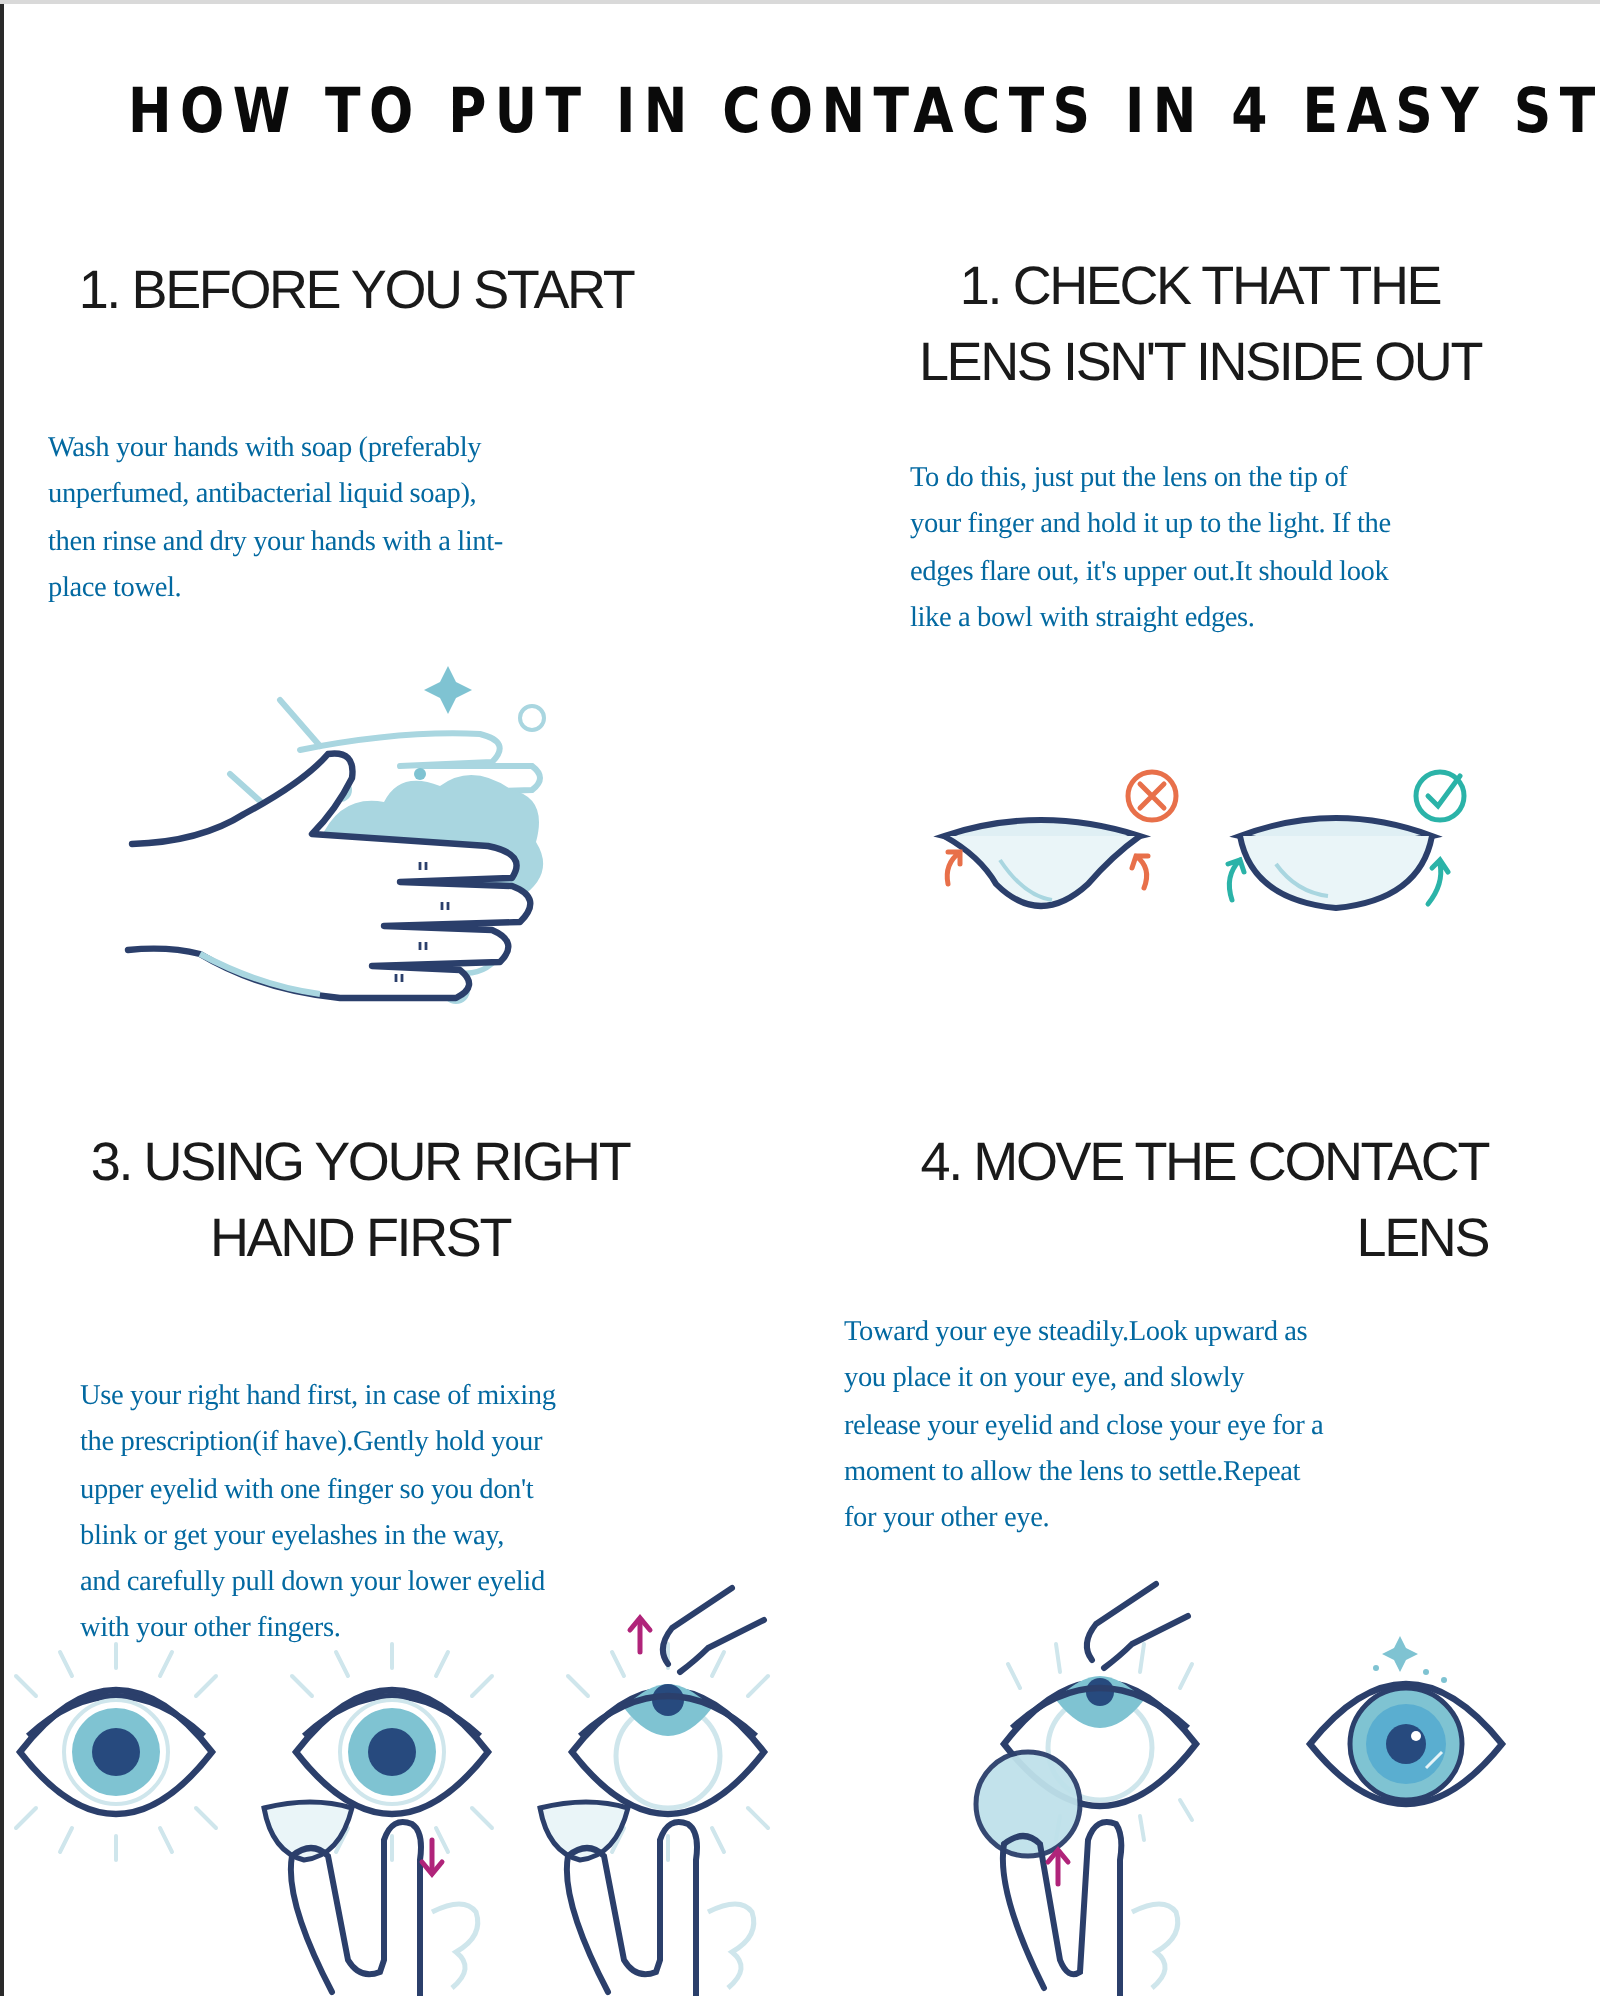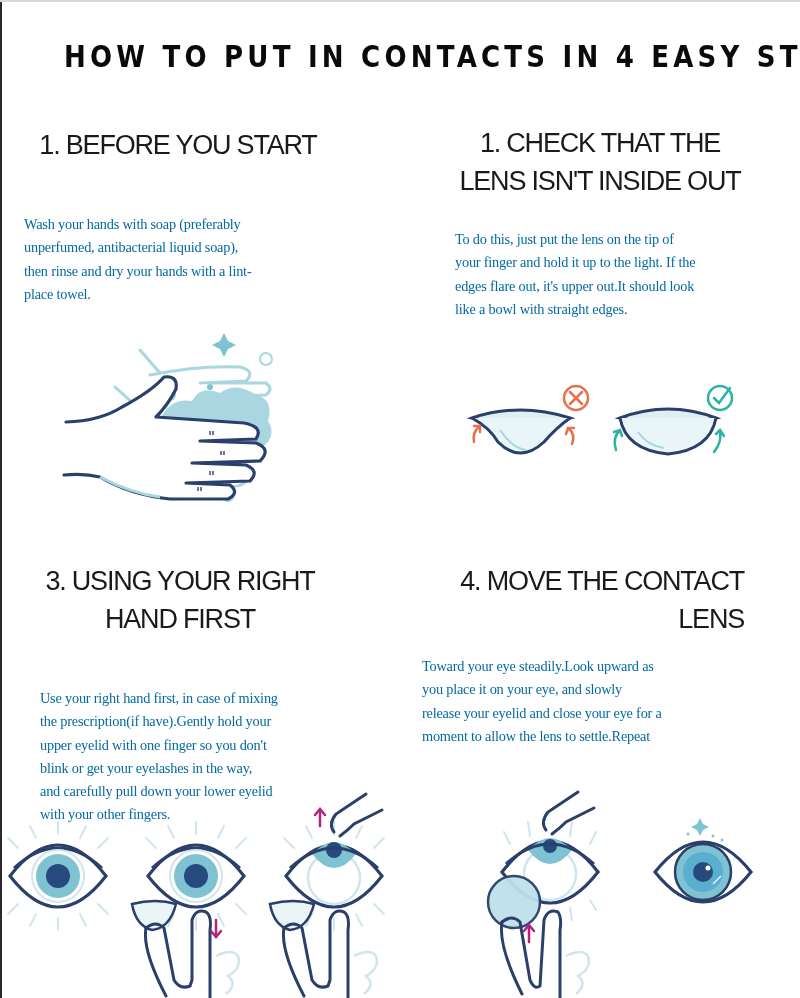--- a/index.html
+++ b/index.html
@@ -183,20 +183,21 @@
 
 <div class="step-title" style="left:414px; top:562px; width:330px;text-align:right;">
   <div>4. MOVE THE CONTACT</div>
   <div>LENS</div>
 </div>
 <div class="step-text" style="left:422px; top:655px;">
   <div>Toward your eye steadily.Look upward as</div>
   <div>you place it on your eye, and slowly</div>
   <div>release your eyelid and close your eye for a</div>
   <div>moment to allow the lens to settle.Repeat</div>
+  <div>for your other eye.</div>
 </div>
 <div class="illus" style="left:450px; top:780px;">
   <svg width="350" height="218" viewBox="0 0 350 218">
 
     <g transform="translate(100,92)">
       <g stroke="#cfe6ec" stroke-width="2" stroke-linecap="round">
         <line x1="-40" y1="-28" x2="-46" y2="-40"></line>
           <line x1="-20" y1="-36" x2="-22" y2="-50"></line>
           <line x1="20" y1="-36" x2="22" y2="-50"></line>
           <line x1="40" y1="-28" x2="46" y2="-40"></line>

